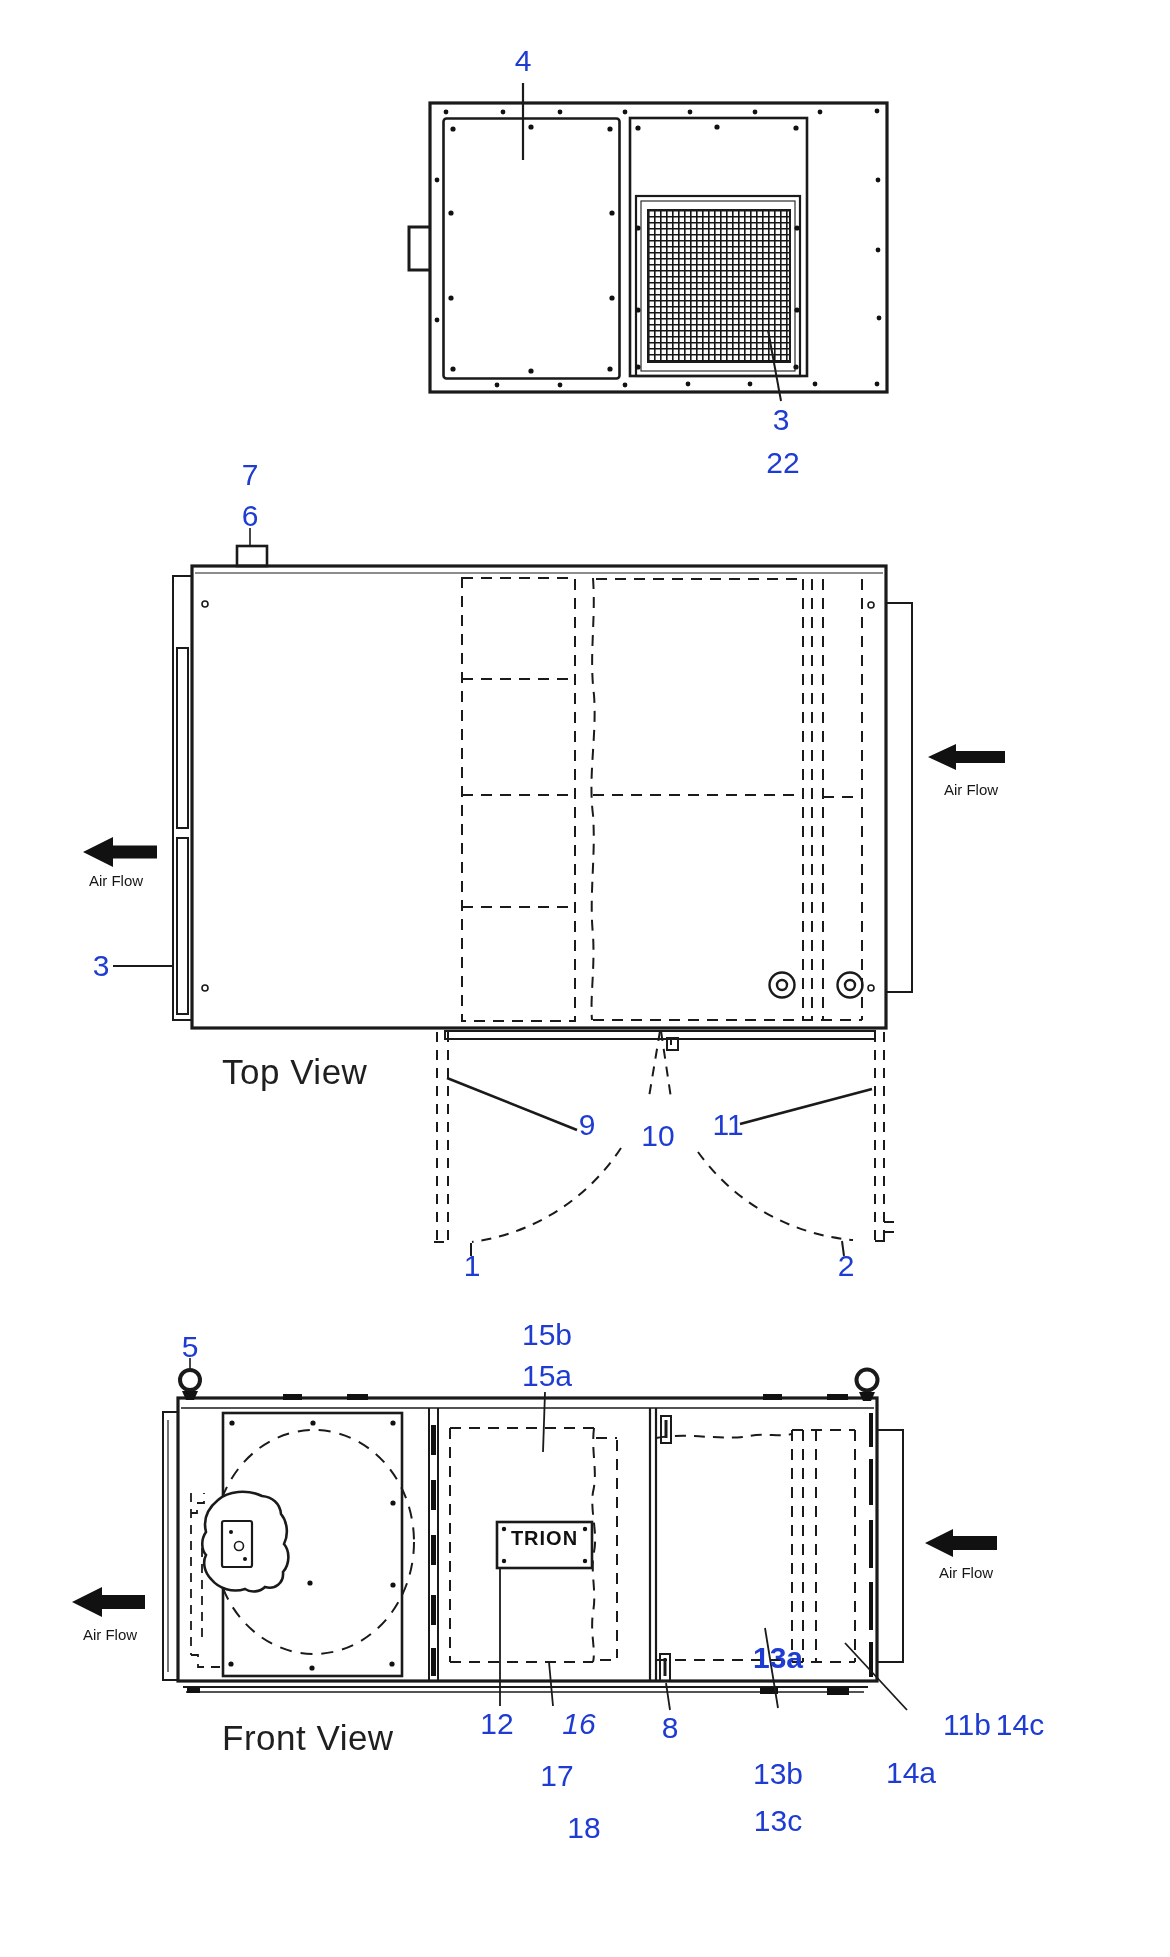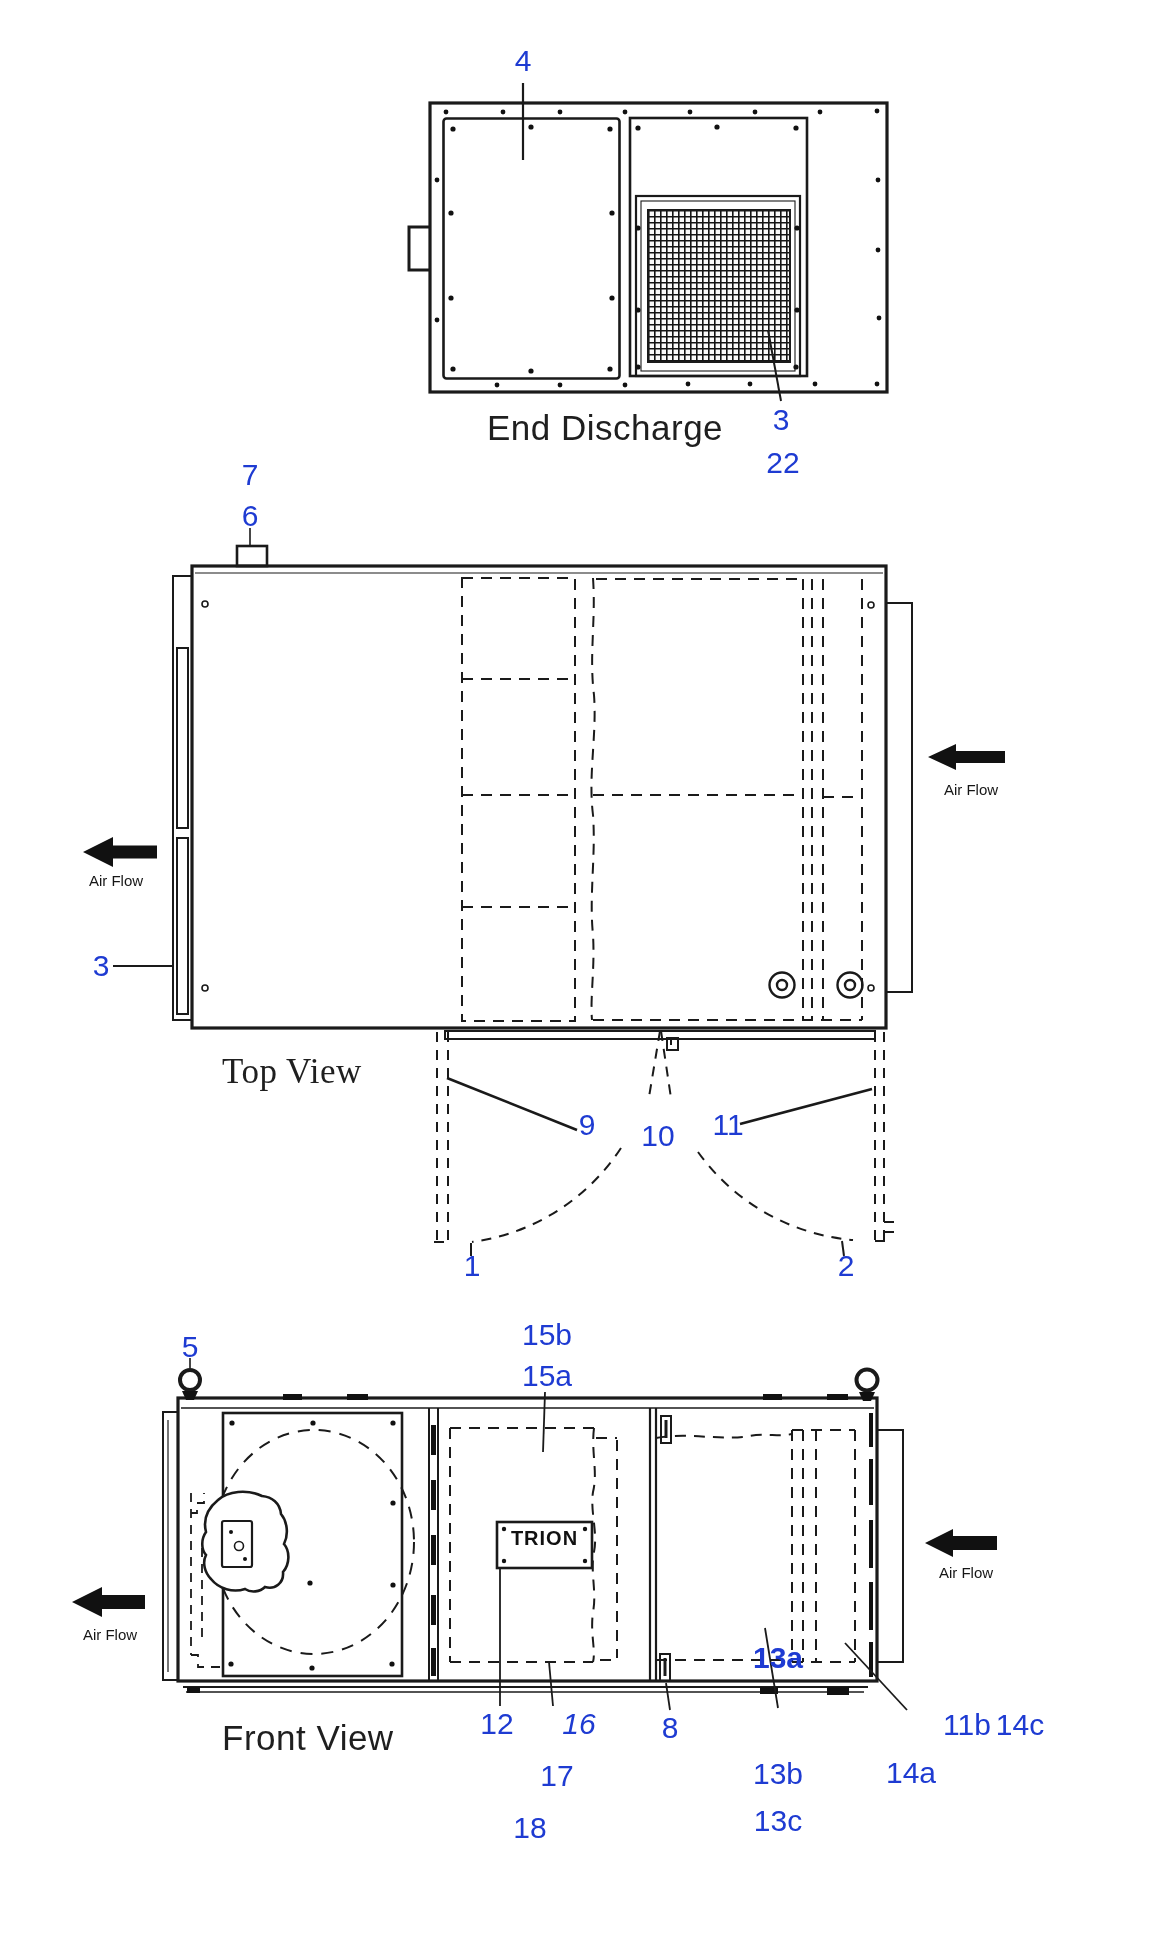--- a/index.html
+++ b/index.html
@@ -309,47 +309,46 @@
 
     <path d="M765,1628 L778,1708" stroke-width="1.8"></path>
     <path d="M845,1643 L907,1710" stroke-width="1.8"></path>
 
     <path d="M72,1602 L102,1587 L102,1595 L145,1595 L145,1609 L102,1609 L102,1617 Z" fill="#111" stroke="none"></path>
     <path d="M925,1543 L953,1529 L953,1536 L997,1536 L997,1550 L953,1550 L953,1557 Z" fill="#111" stroke="none"></path>
   </g>
 </svg>
 
   <div class="lbl callout" style="left:523px;top:44px;">4</div>
-  <div class="lbl title" style="left:487px;top:408px;">End Discharge</div>
   <div class="lbl callout" style="left:781px;top:403px;">3</div>
   <div class="lbl callout" style="left:783px;top:446px;">22</div>
 
   <div class="lbl callout" style="left:250px;top:458px;">7</div>
   <div class="lbl callout" style="left:250px;top:499px;">6</div>
   <div class="lbl airflow" style="left:116px;top:872px;">Air Flow</div>
   <div class="lbl airflow" style="left:971px;top:781px;">Air Flow</div>
   <div class="lbl callout" style="left:101px;top:949px;">3</div>
-  <div class="lbl title" style="left:222px;top:1052px;font-family:Liberation Serif, serif;">Top View</div>
+  <div class="lbl title" style="left:222px;top:1052px;">Top View</div>
   <div class="lbl callout" style="left:587px;top:1108px;">9</div>
   <div class="lbl callout" style="left:658px;top:1119px;">10</div>
   <div class="lbl callout" style="left:728px;top:1108px;">11</div>
   <div class="lbl callout" style="left:472px;top:1249px;">1</div>
   <div class="lbl callout" style="left:846px;top:1249px;">2</div>
 
   <div class="lbl callout" style="left:190px;top:1330px;">5</div>
   <div class="lbl callout" style="left:547px;top:1318px;">15b</div>
   <div class="lbl callout" style="left:547px;top:1359px;">15a</div>
   <div class="brandbox">TRION</div>
   <div class="lbl airflow" style="left:110px;top:1626px;">Air Flow</div>
   <div class="lbl airflow" style="left:966px;top:1564px;">Air Flow</div>
   <div class="lbl title" style="left:222px;top:1718px;">Front View</div>
   <div class="lbl callout" style="left:497px;top:1707px;">12</div>
   <div class="lbl callout" style="left:579px;top:1707px;font-style:italic;">16</div>
   <div class="lbl callout" style="left:557px;top:1759px;">17</div>
-  <div class="lbl callout" style="left:530px;top:1811px;">18</div>
+  <div class="lbl callout" style="left:584px;top:1811px;">18</div>
   <div class="lbl callout" style="left:670px;top:1711px;">8</div>
   <div class="lbl callout" style="left:778px;top:1641px;font-weight:bold;">13a</div>
   <div class="lbl callout" style="left:778px;top:1757px;">13b</div>
   <div class="lbl callout" style="left:778px;top:1804px;">13c</div>
   <div class="lbl callout" style="left:911px;top:1708px;margin-top:48px;">14a</div>
   <div class="lbl callout" style="left:967px;top:1708px;">11b</div>
   <div class="lbl callout" style="left:1020px;top:1708px;">14c</div>
 
 </div>
 

